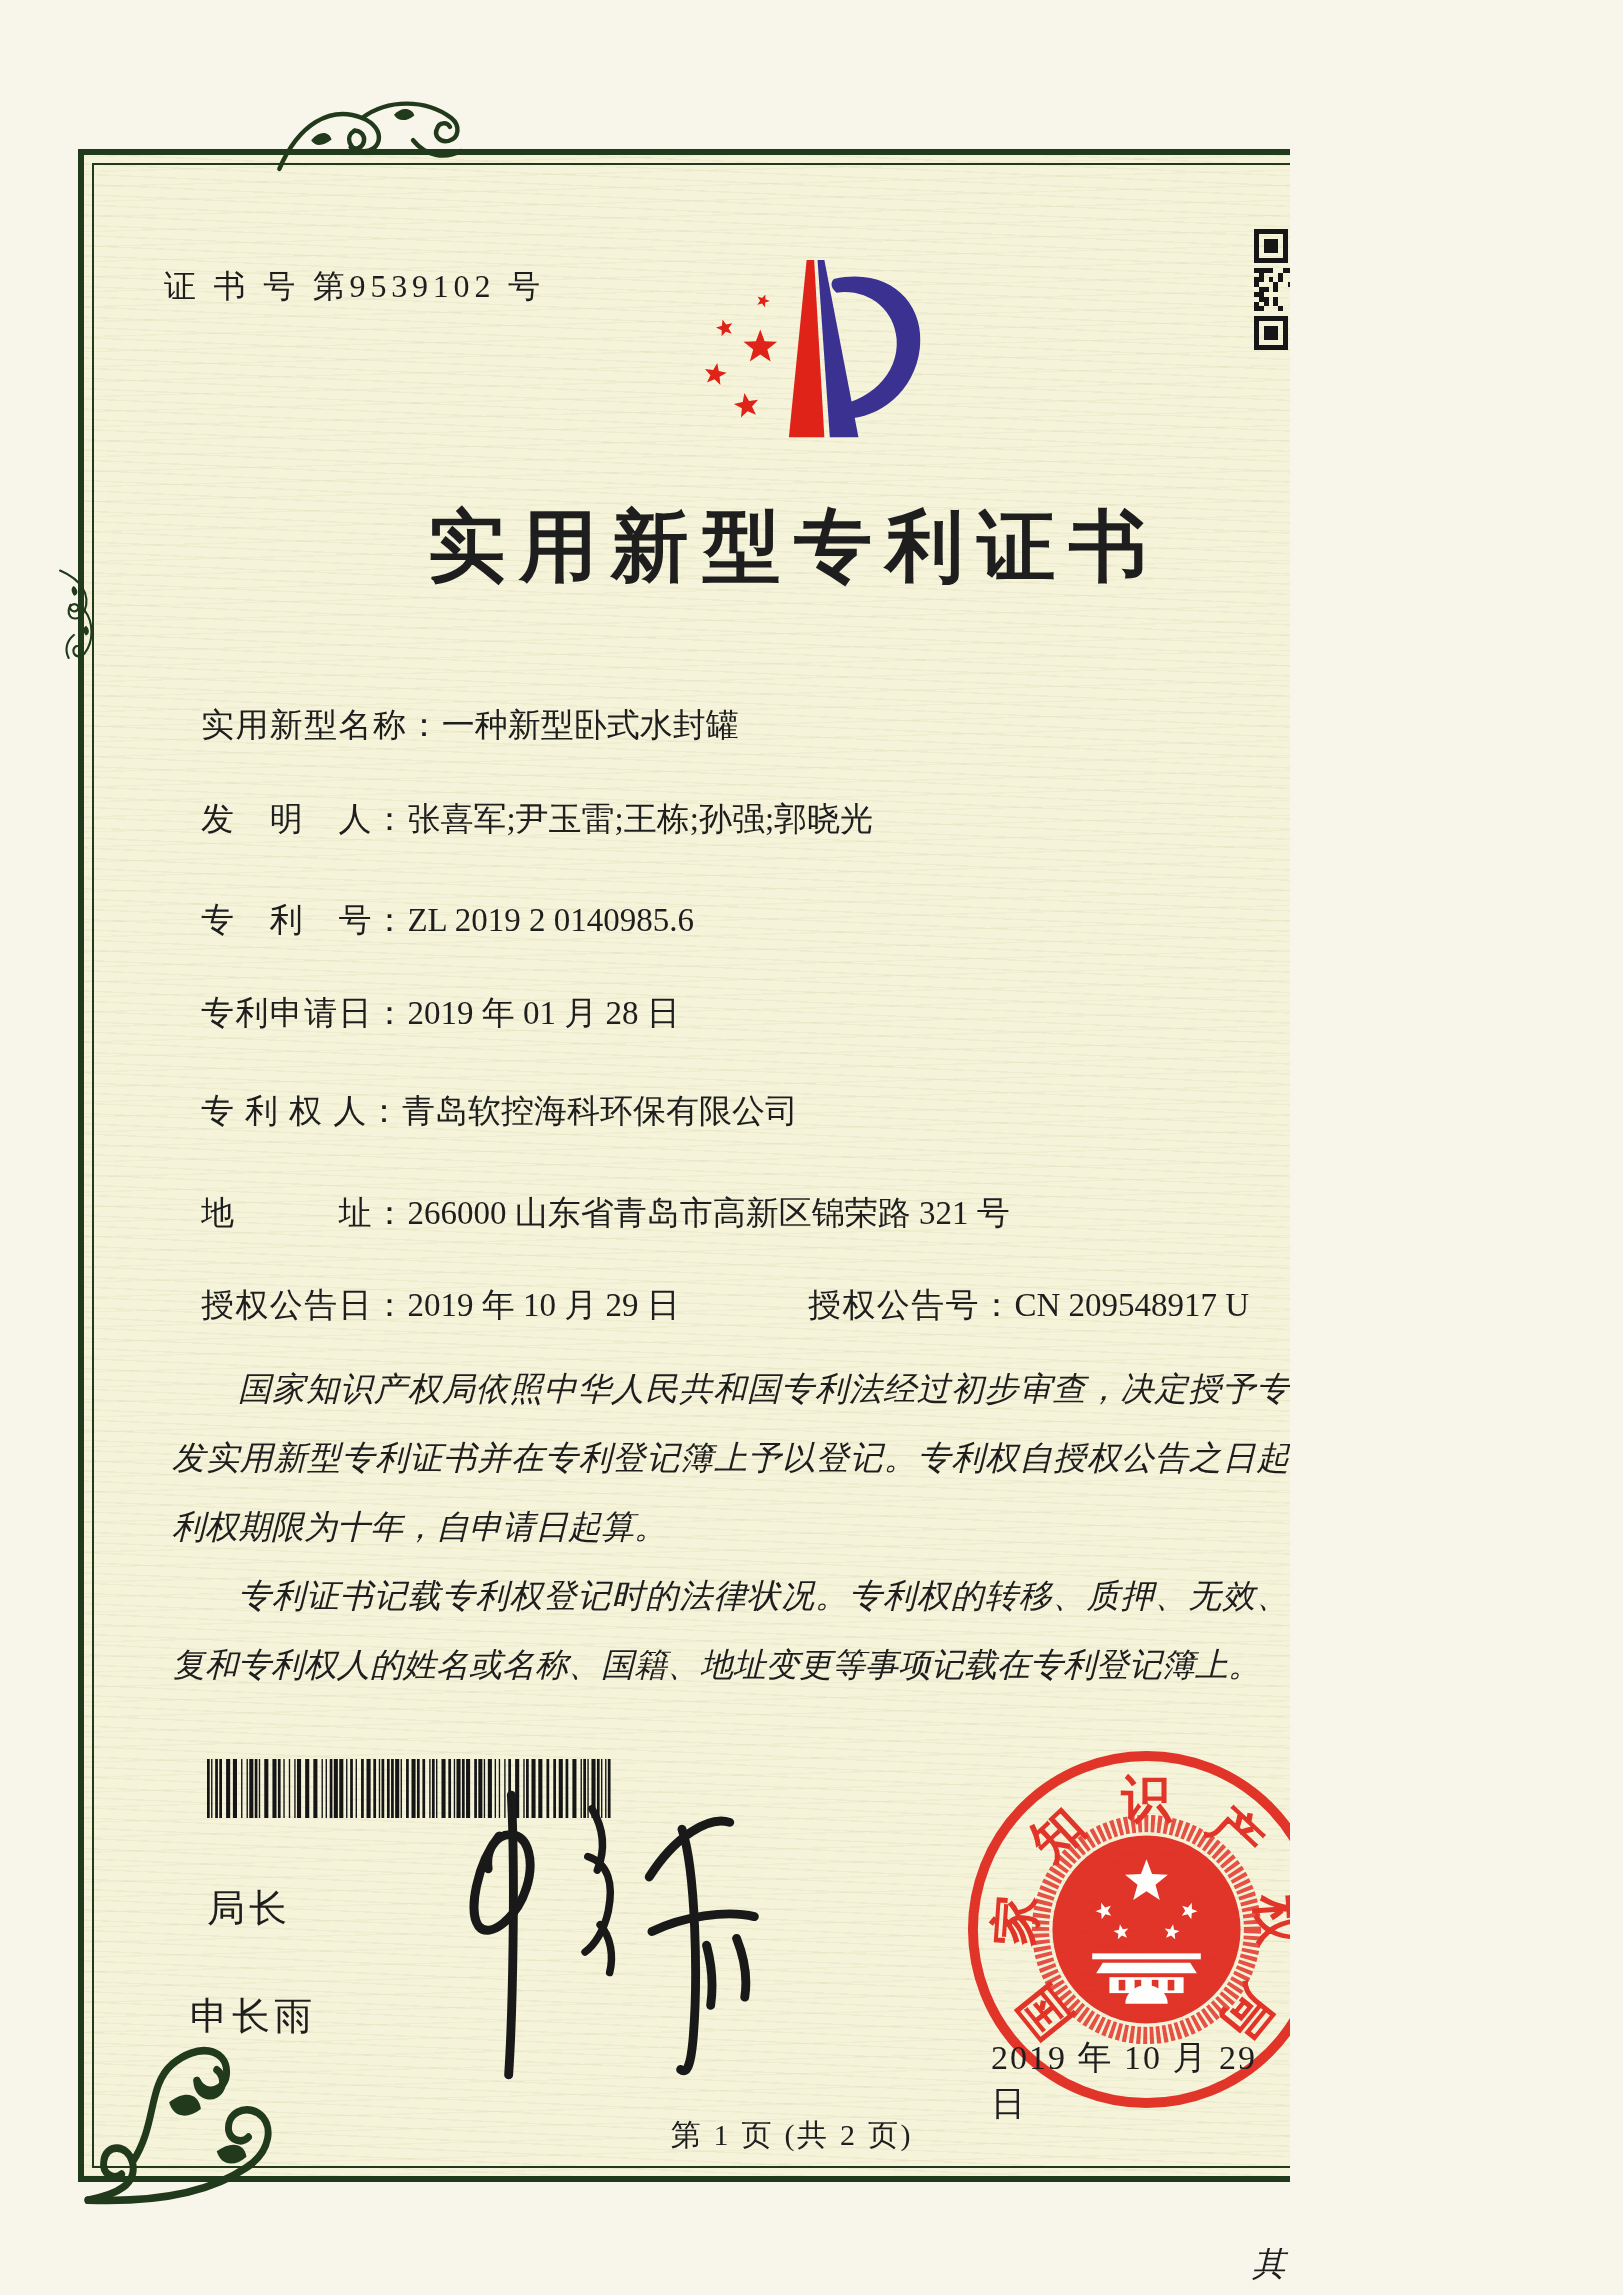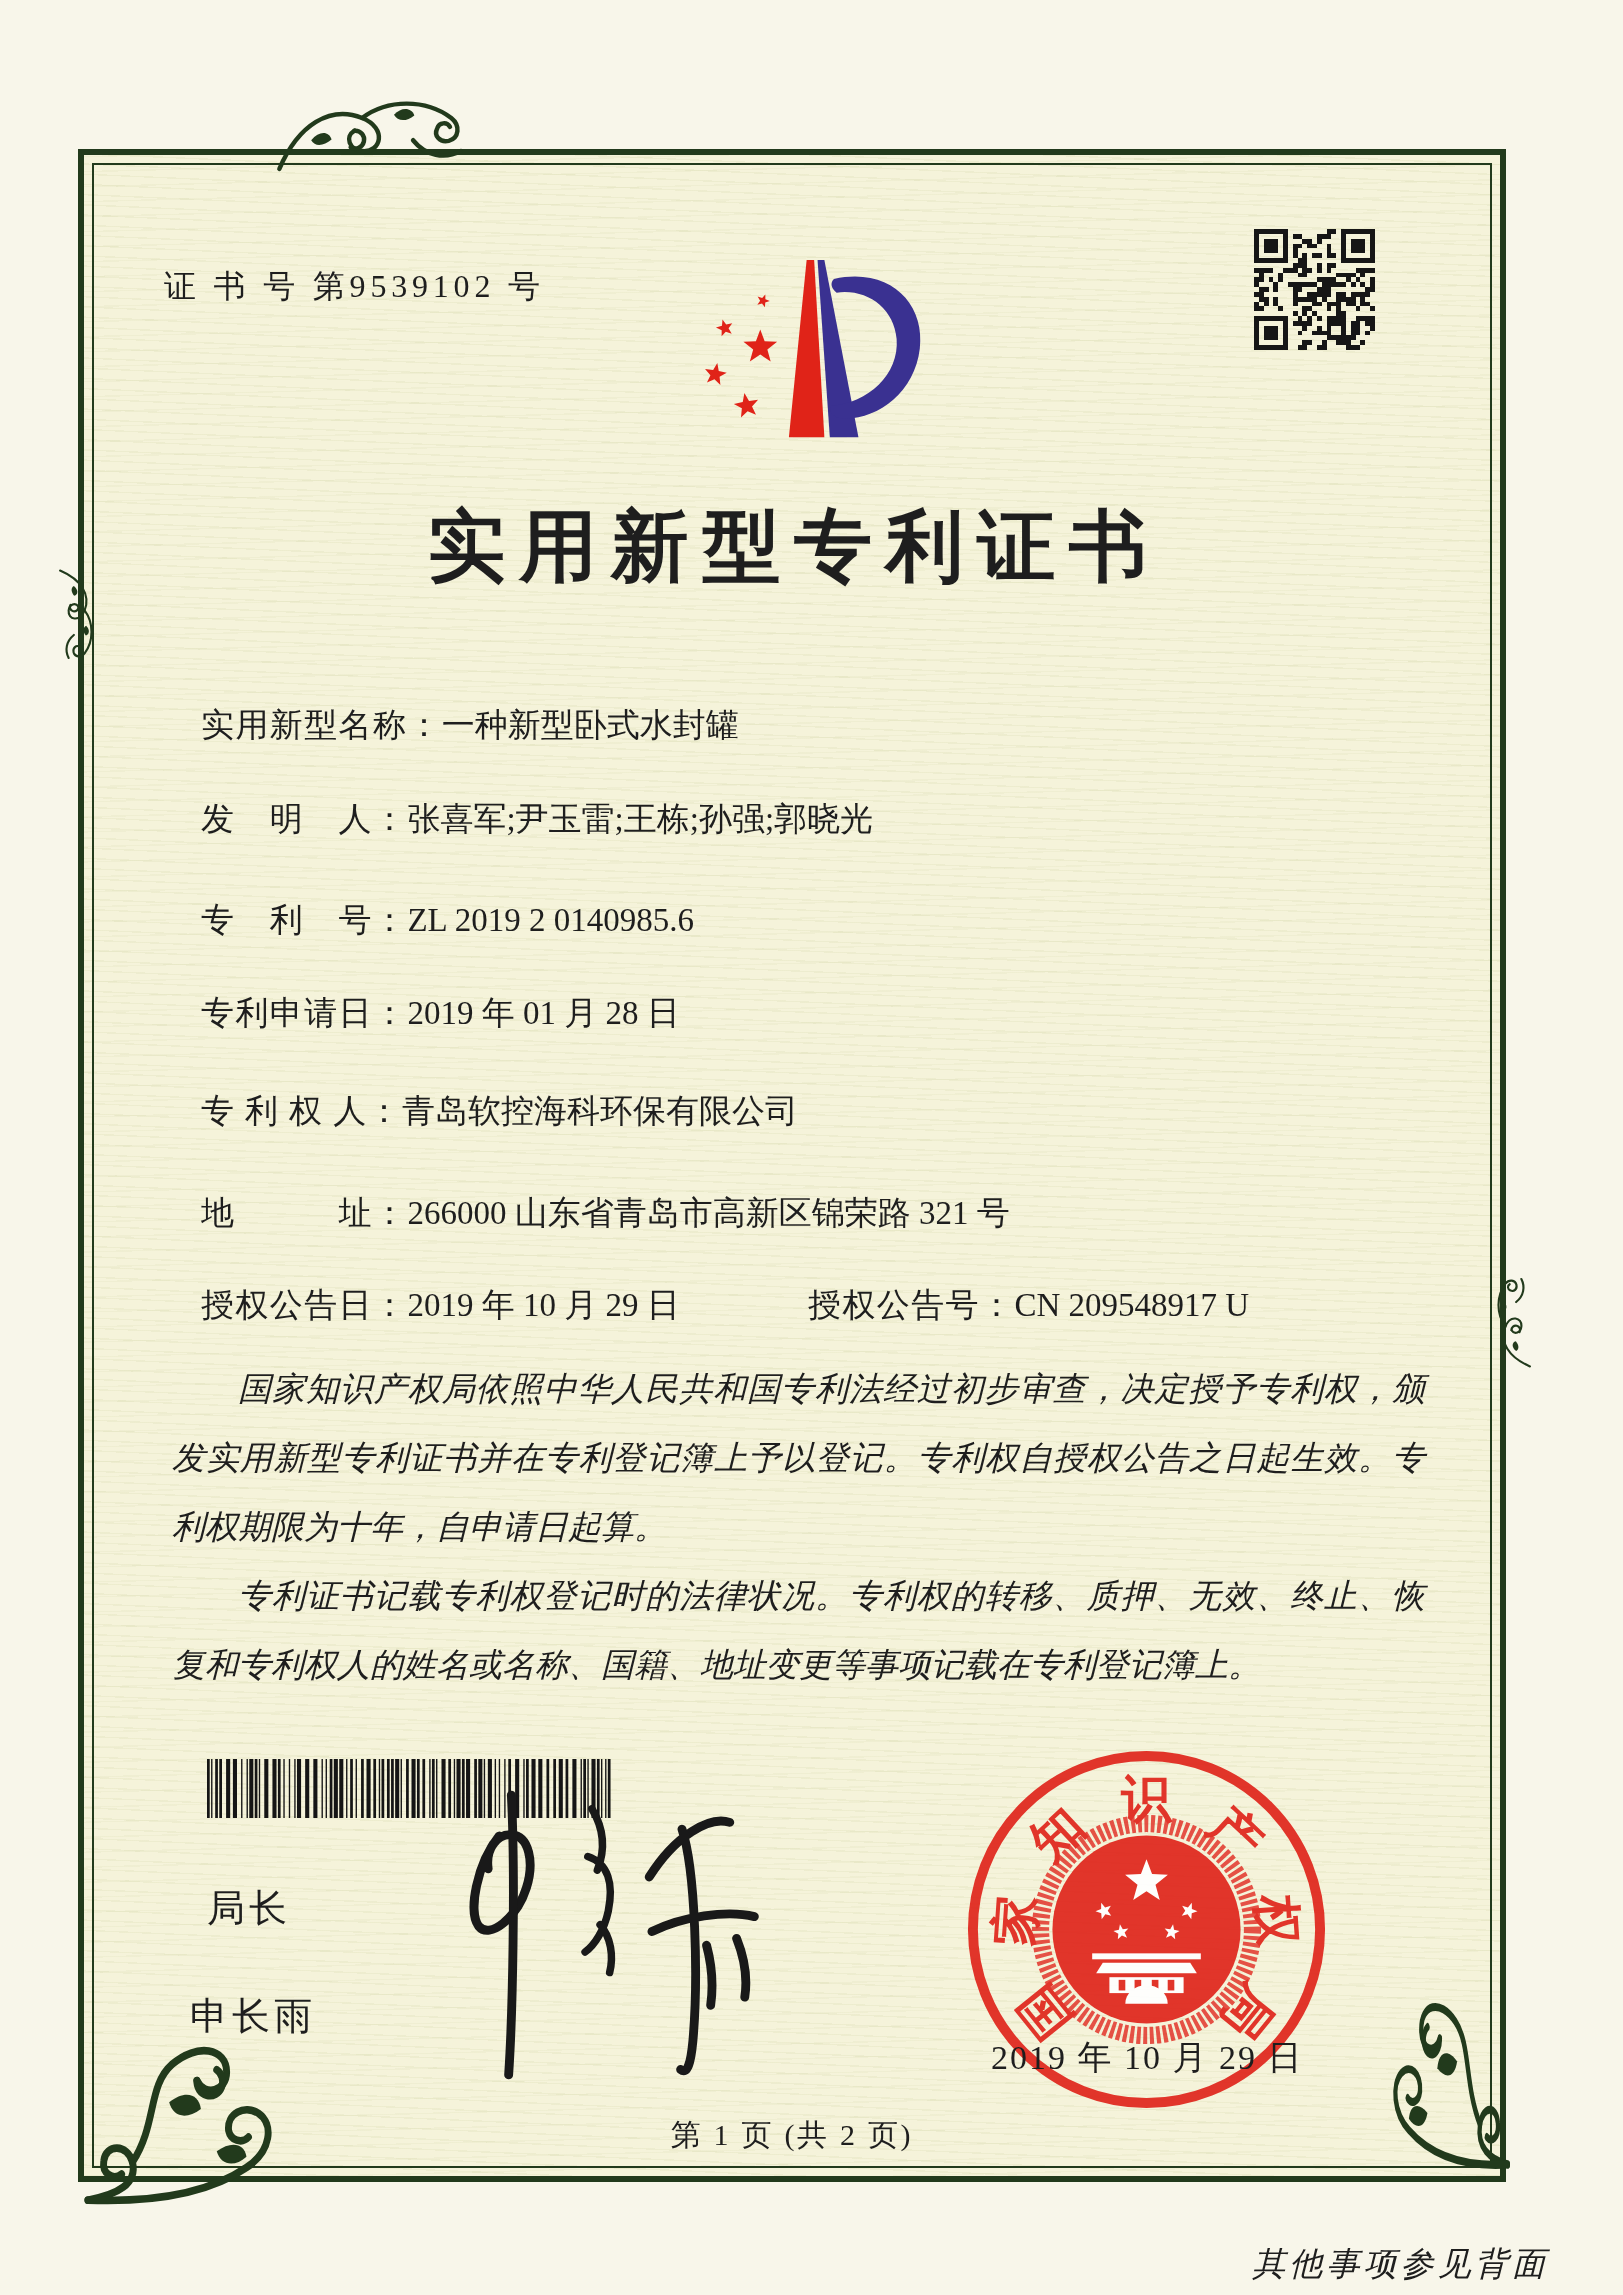--- a/index.html
+++ b/index.html
@@ -1,16 +1,16 @@
 <!DOCTYPE html>
 <html style="font-size:11px"><head>
 <meta charset="utf-8">
 <style>
   html,body{margin:0;padding:0;background:#f8f6ea;}
-  #page{position:relative;width:1623px;height:2295px;background:#f8f6ea;overflow:hidden;
+  #page{position:relative;width:1290px;height:2295px;background:#f8f6ea;overflow:hidden;
         font-family:"Liberation Serif","DejaVu Serif",serif;color:#1e1e1e;}
   
   .frame-outer{position:absolute;left:78px;top:149px;width:1428px;height:2033px;
         border:6.1px solid #223a1c;box-sizing:border-box;background:#f5f3da;}
   .frame-inner{position:absolute;left:8.2px;top:8.2px;right:8.2px;bottom:8.2px;
         border:2px solid #223a1c;}
   .texture{position:absolute;left:0;top:0;right:0;bottom:0;
         background:repeating-linear-gradient(2.5deg,rgba(190,196,138,.14) 0 1.4px,transparent 1.4px 10.2px),
                    repeating-linear-gradient(-1.5deg,rgba(190,196,138,.10) 0 1.4px,transparent 1.4px 15px);}
   .flourish{position:absolute;pointer-events:none;}

